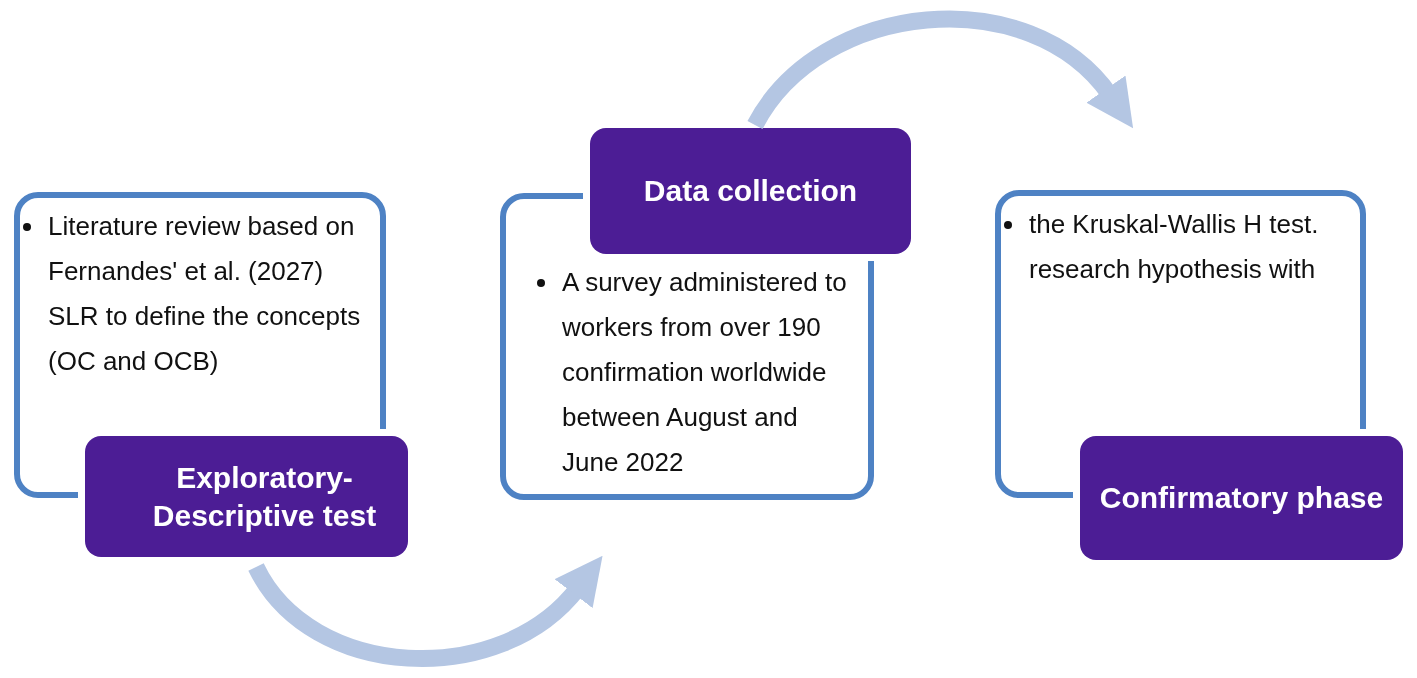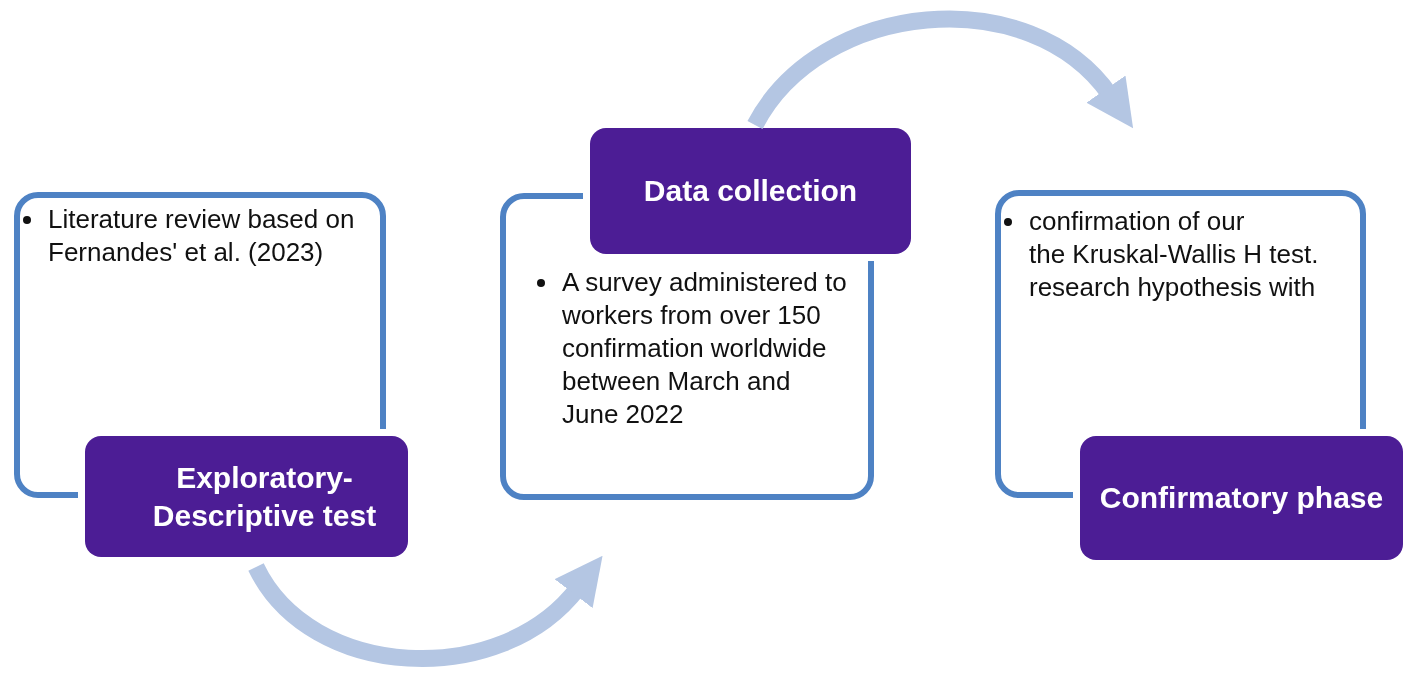--- a/index.html
+++ b/index.html
@@ -28,21 +28,21 @@
     margin: 0;
     padding: 0 10px 0 26px;
     list-style: disc outside;
     font-size: 26px;
     line-height: 33px;
   }
   #panel-left  ul { margin-top: 5px;  }
   #panel-mid   ul { margin-top: 67px; }
   #panel-right ul { margin-top: 9px;  }
   .panel li { padding-left: 2px; }
-  .panel li div { white-space: nowrap; }
+  .panel li div { white-space: nowrap; margin-top: 12px; }
 
   
   .label-box {
     position: absolute;
     background: #4c1d95;
     border-radius: 16px;
     box-shadow: 0 0 0 7px #ffffff; 
     color: #ffffff;
     font-weight: bold;
     font-size: 30px;
@@ -69,41 +69,42 @@
 </style>
 </head>
 <body>
 
 <div class="canvas">
 
   <section class="panel" id="panel-left">
     <ul>
       <li>
         <div>Literature review based on</div>
-        <div>Fernandes' et al. (2023)</div>
+        <div>Fernandes' et al. (2027)</div>
+        <div>SLR to define the concepts</div>
+        <div>(OC and OCB)</div>
       </li>
     </ul>
   </section>
 
   <section class="panel" id="panel-mid">
     <ul>
       <li>
         <div>A survey administered to</div>
-        <div>workers from over 150</div>
+        <div>workers from over 190</div>
         <div>confirmation worldwide</div>
-        <div>between March and</div>
+        <div>between August and</div>
         <div>June 2022</div>
       </li>
     </ul>
   </section>
 
   <section class="panel" id="panel-right">
     <ul>
       <li>
-        <div>confirmation of our</div>
         <div>the Kruskal-Wallis H test.</div>
         <div>research hypothesis with</div>
       </li>
     </ul>
   </section>
 
   <div class="label-box" id="label-left">
     <div>Exploratory-</div>
     <div>Descriptive test</div>
   </div>

